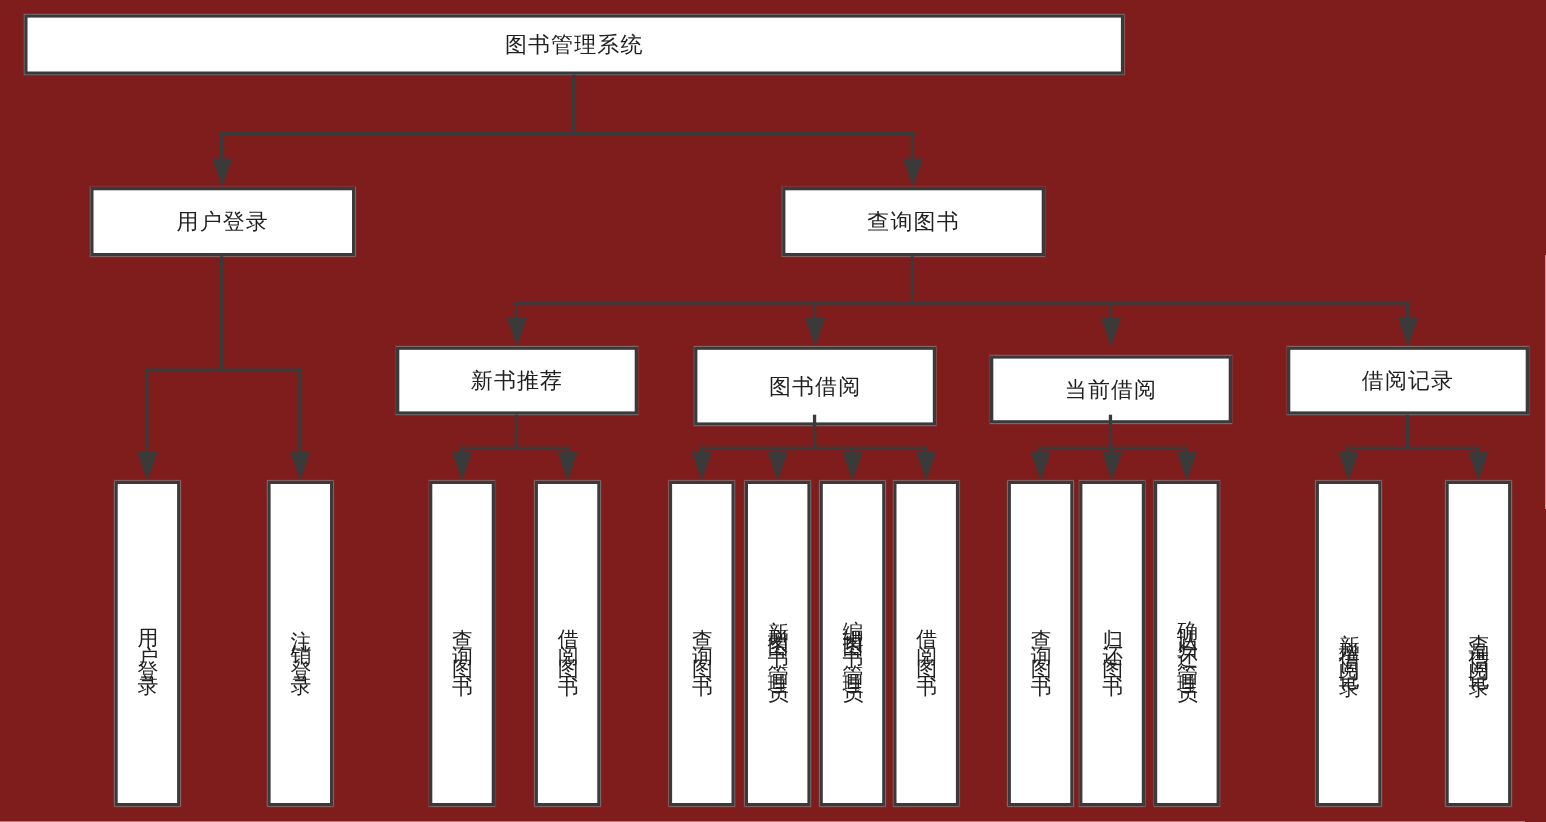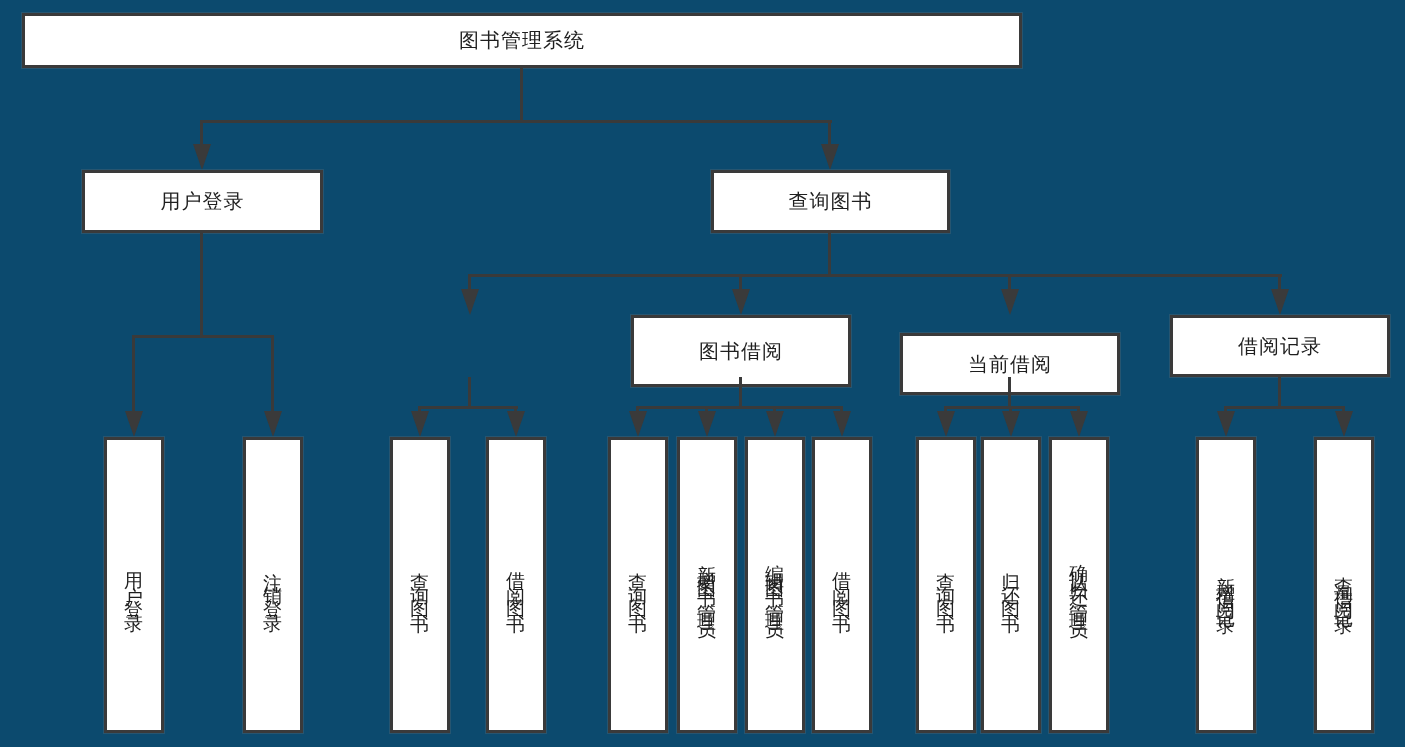--- a/index.html
+++ b/index.html
@@ -1,21 +1,21 @@
 <!DOCTYPE html>
 <html><head>
 <meta charset="utf-8">
 <title>图书管理系统</title>
 <style>
   html, body { margin: 0; padding: 0; background: #ffffff; }
   .canvas {
     position: relative;
     width: 1405px;
     height: 747px;
-    background: #0c4a6e;
+    background: #7f1d1d;
     font-family: "DejaVu Sans", "Liberation Sans", sans-serif;
     color: #1f1f1f;
     overflow: hidden;
   }
   .box {
     position: absolute;
     box-sizing: border-box;
     border: 3px solid #3a3a3a;
     background: #ffffff;
     display: flex;
@@ -108,24 +108,27 @@
   <div class="hline" style="left:468px; top:274px; width:814px;"></div>
   <div class="vline" style="left:468px; top:274px; height:21px;"></div>
   <div class="arrowhead" style="left:461px; top:289px;"></div>
   <div class="vline" style="left:739px; top:274px; height:21px;"></div>
   <div class="arrowhead" style="left:732px; top:289px;"></div>
   <div class="vline" style="left:1008px; top:274px; height:21px;"></div>
   <div class="arrowhead" style="left:1001px; top:289px;"></div>
   <div class="vline" style="left:1278px; top:274px; height:21px;"></div>
   <div class="arrowhead" style="left:1271px; top:289px;"></div>
 
+  <div class="box h" style="left:360px; top:315px; width:220px; height:62px;">
+    <span>新书推荐</span>
+  </div>
   <div class="box h" style="left:631px; top:315px; width:220px; height:72px;">
     <span>图书借阅</span>
   </div>
-  <div class="box h" style="left:900px; top:333px; width:220px; height:62px;">
+  <div class="box h" style="left:900px; top:323px; width:220px; height:62px;">
     <span>当前借阅</span>
   </div>
   <div class="box h" style="left:1170px; top:315px; width:220px; height:62px;">
     <span>借阅记录</span>
   </div>
 
   <div class="vline" style="left:468px; top:377px; height:32px;"></div>
   <div class="vline" style="left:739px; top:377px; height:32px;"></div>
   <div class="vline" style="left:1008px; top:377px; height:32px;"></div>
   <div class="vline" style="left:1278px; top:377px; height:32px;"></div>

